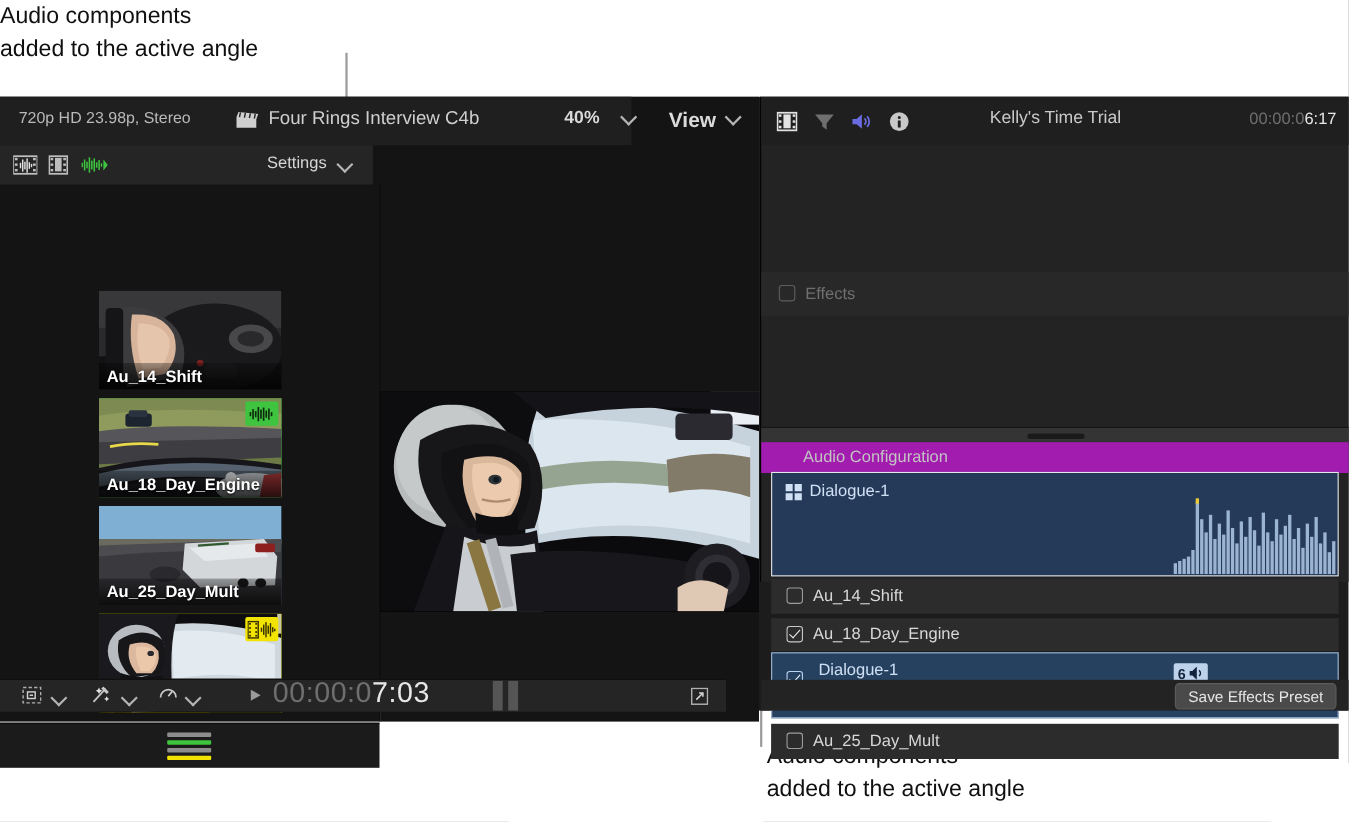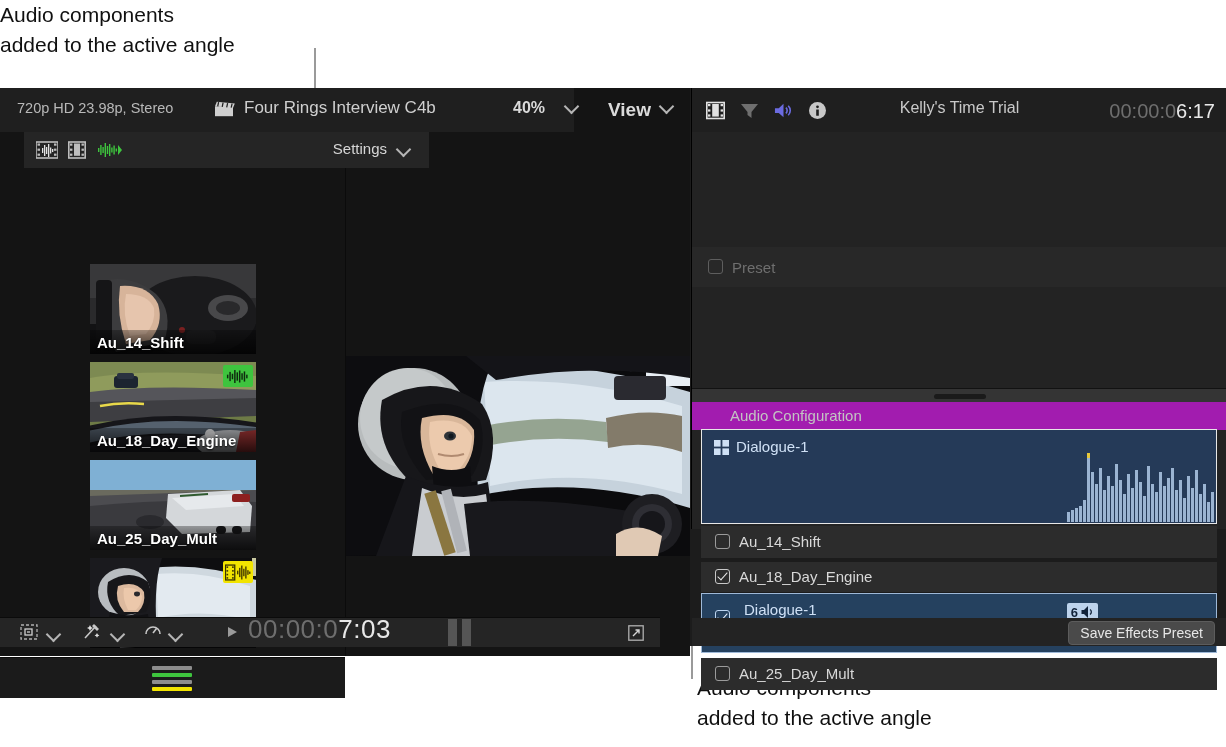--- a/index.html
+++ b/index.html
@@ -20,22 +20,22 @@
 
   #angle-titlebar{position:absolute;left:0;top:0;width:574px;height:44px;background:#1f1f1f;}
   #angle-titlebar .fmt{position:absolute;left:17px;top:12px;font-size:14.5px;color:#b9b9b9;}
   .clapper{position:absolute;left:213px;top:12px;width:22px;height:18px;}
   #angle-titlebar .proj{position:absolute;left:244px;top:10px;font-size:17px;color:#cfcfcf;}
   #angle-titlebar .zoom-val{position:absolute;left:513px;top:11px;font-size:16px;color:#dadada;font-weight:bold;}
   #angle-titlebar .view-lbl{position:absolute;left:608px;top:11px;font-size:19px;color:#dadada;font-weight:bold;}
   .chev{display:inline-block;width:9px;height:9px;border-right:2px solid #b5b5b5;border-bottom:2px solid #b5b5b5;
         transform:rotate(45deg);position:absolute;}
 
-  #angle-toolbar{position:absolute;left:0;top:44px;width:405px;height:36px;background:#252525;
-                 border-bottom:1px solid #0d0d0d;margin-left:24px;}
+  #angle-toolbar{position:absolute;left:0;top:44px;width:339px;height:36px;background:#252525;
+                 border-bottom:1px solid #0d0d0d;}
   #angle-toolbar .settings-lbl{position:absolute;right:42px;top:8px;font-size:15px;color:#d6d6d6;}
   #tb-icon1{position:absolute;left:12px;top:9px;width:22px;height:18px;}
   #tb-icon2{position:absolute;left:44px;top:9px;width:18px;height:18px;}
   #tb-icon3{position:absolute;left:74px;top:10px;width:24px;height:16px;}
 
   #angle-strip{position:absolute;left:0;top:80px;width:345px;height:488px;background:#141414;
                border-right:1px solid #0b0b0b;}
 
   .angle-tile{position:absolute;left:90px;width:166px;height:90px;background:#0a0a0a;overflow:hidden;}
   .angle-tile .thumb{position:absolute;inset:0;}
@@ -71,21 +71,21 @@
   #tc-pause{position:absolute;left:448px;top:1px;}
   #tc-pause i{display:inline-block;width:9px;height:27px;background:#555;margin-right:5px;vertical-align:top;}
   #expand-ico{position:absolute;right:16px;top:7px;width:16px;height:16px;}
 
   
   #inspector{position:absolute;left:691px;top:0;width:535px;height:441px;background:#232323;
              border-left:1px solid #000;}
 
   #insp-head{position:absolute;left:0;top:0;width:535px;height:44px;background:#1f1f1f;}
   #insp-head .title{position:absolute;left:0;right:0;top:11px;text-align:center;font-size:16px;color:#c9c9c9;}
-  #insp-head .tc{position:absolute;right:12px;top:12px;font-size:20px;}
+  #insp-head .tc{position:absolute;right:12px;top:12px;font-size:15px;}
   #insp-head .tc .dim{color:#6e6e6e;}
   #insp-head .tc .hi{color:#e8e8e8;}
   .ihead-ico{position:absolute;top:13px;width:19px;height:19px;}
 
   .row{position:absolute;left:0;width:535px;background:#2a2a2a;border-bottom:1px solid #161616;}
   .row .lbl{position:absolute;top:50%;transform:translateY(-50%);font-size:15px;color:#dadada;}
   .disc{display:inline-block;width:15px;height:12px;border:1.5px solid #8c8c8c;border-radius:2px;
         vertical-align:middle;position:absolute;}
   .disc:after{content:"";position:absolute;left:0;right:0;top:4px;height:1.5px;background:#8c8c8c;}
   .slider{position:absolute;height:2px;background:#6a6a6a;top:50%;margin-top:-1px;}
@@ -442,21 +442,21 @@
       <div class="tc">
         <span class="dim">00:00:0</span><span class="hi">6:17</span>
       </div>
     </div>
 
 
 
 
     <div class="row" style="top:159px;height:40px;background:#282828;border-bottom:none;">
       <span class="cb" style="left:16px;border-color:#5e5e5e;"></span>
-      <div class="lbl" style="left:40px;color:#6f6f6f;">Preset</div>
+      <div class="lbl" style="left:40px;color:#6f6f6f;">Effects</div>
     </div>
 
     <div id="divider">
         <i></i>
       </div>
 
     <div id="audio-config-lbl">
       <span>Audio Configuration</span>
     </div>
 

